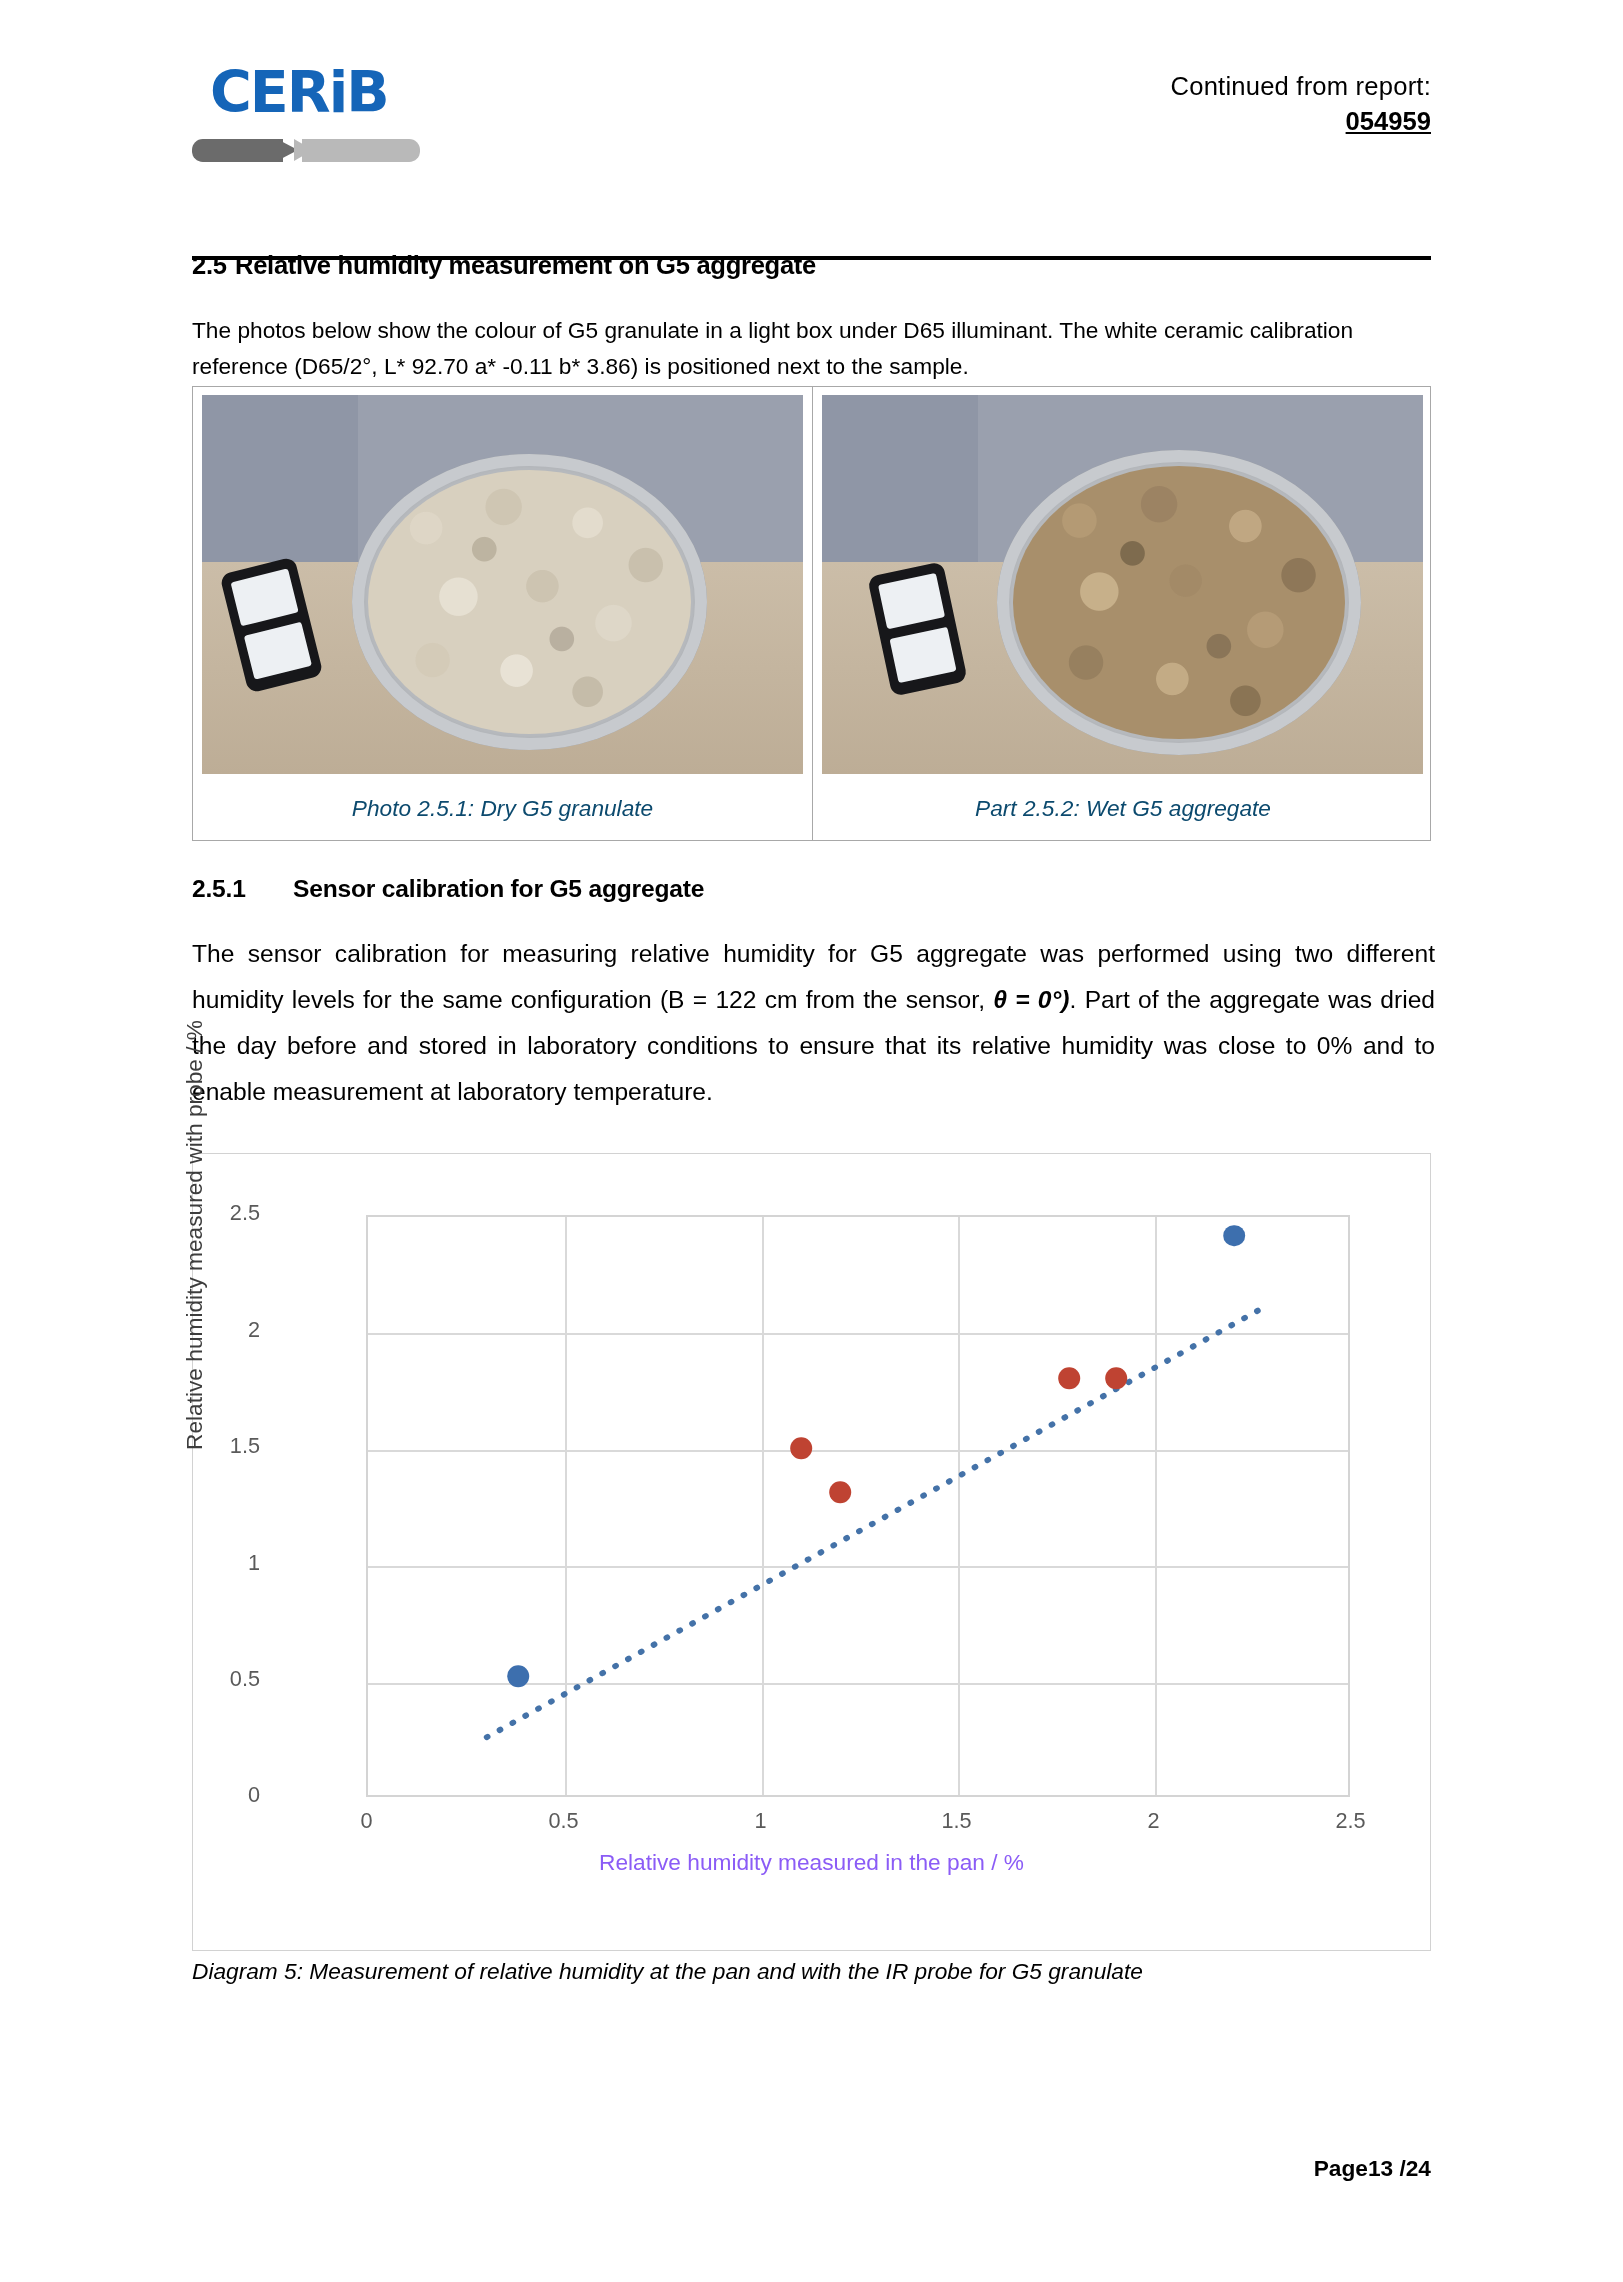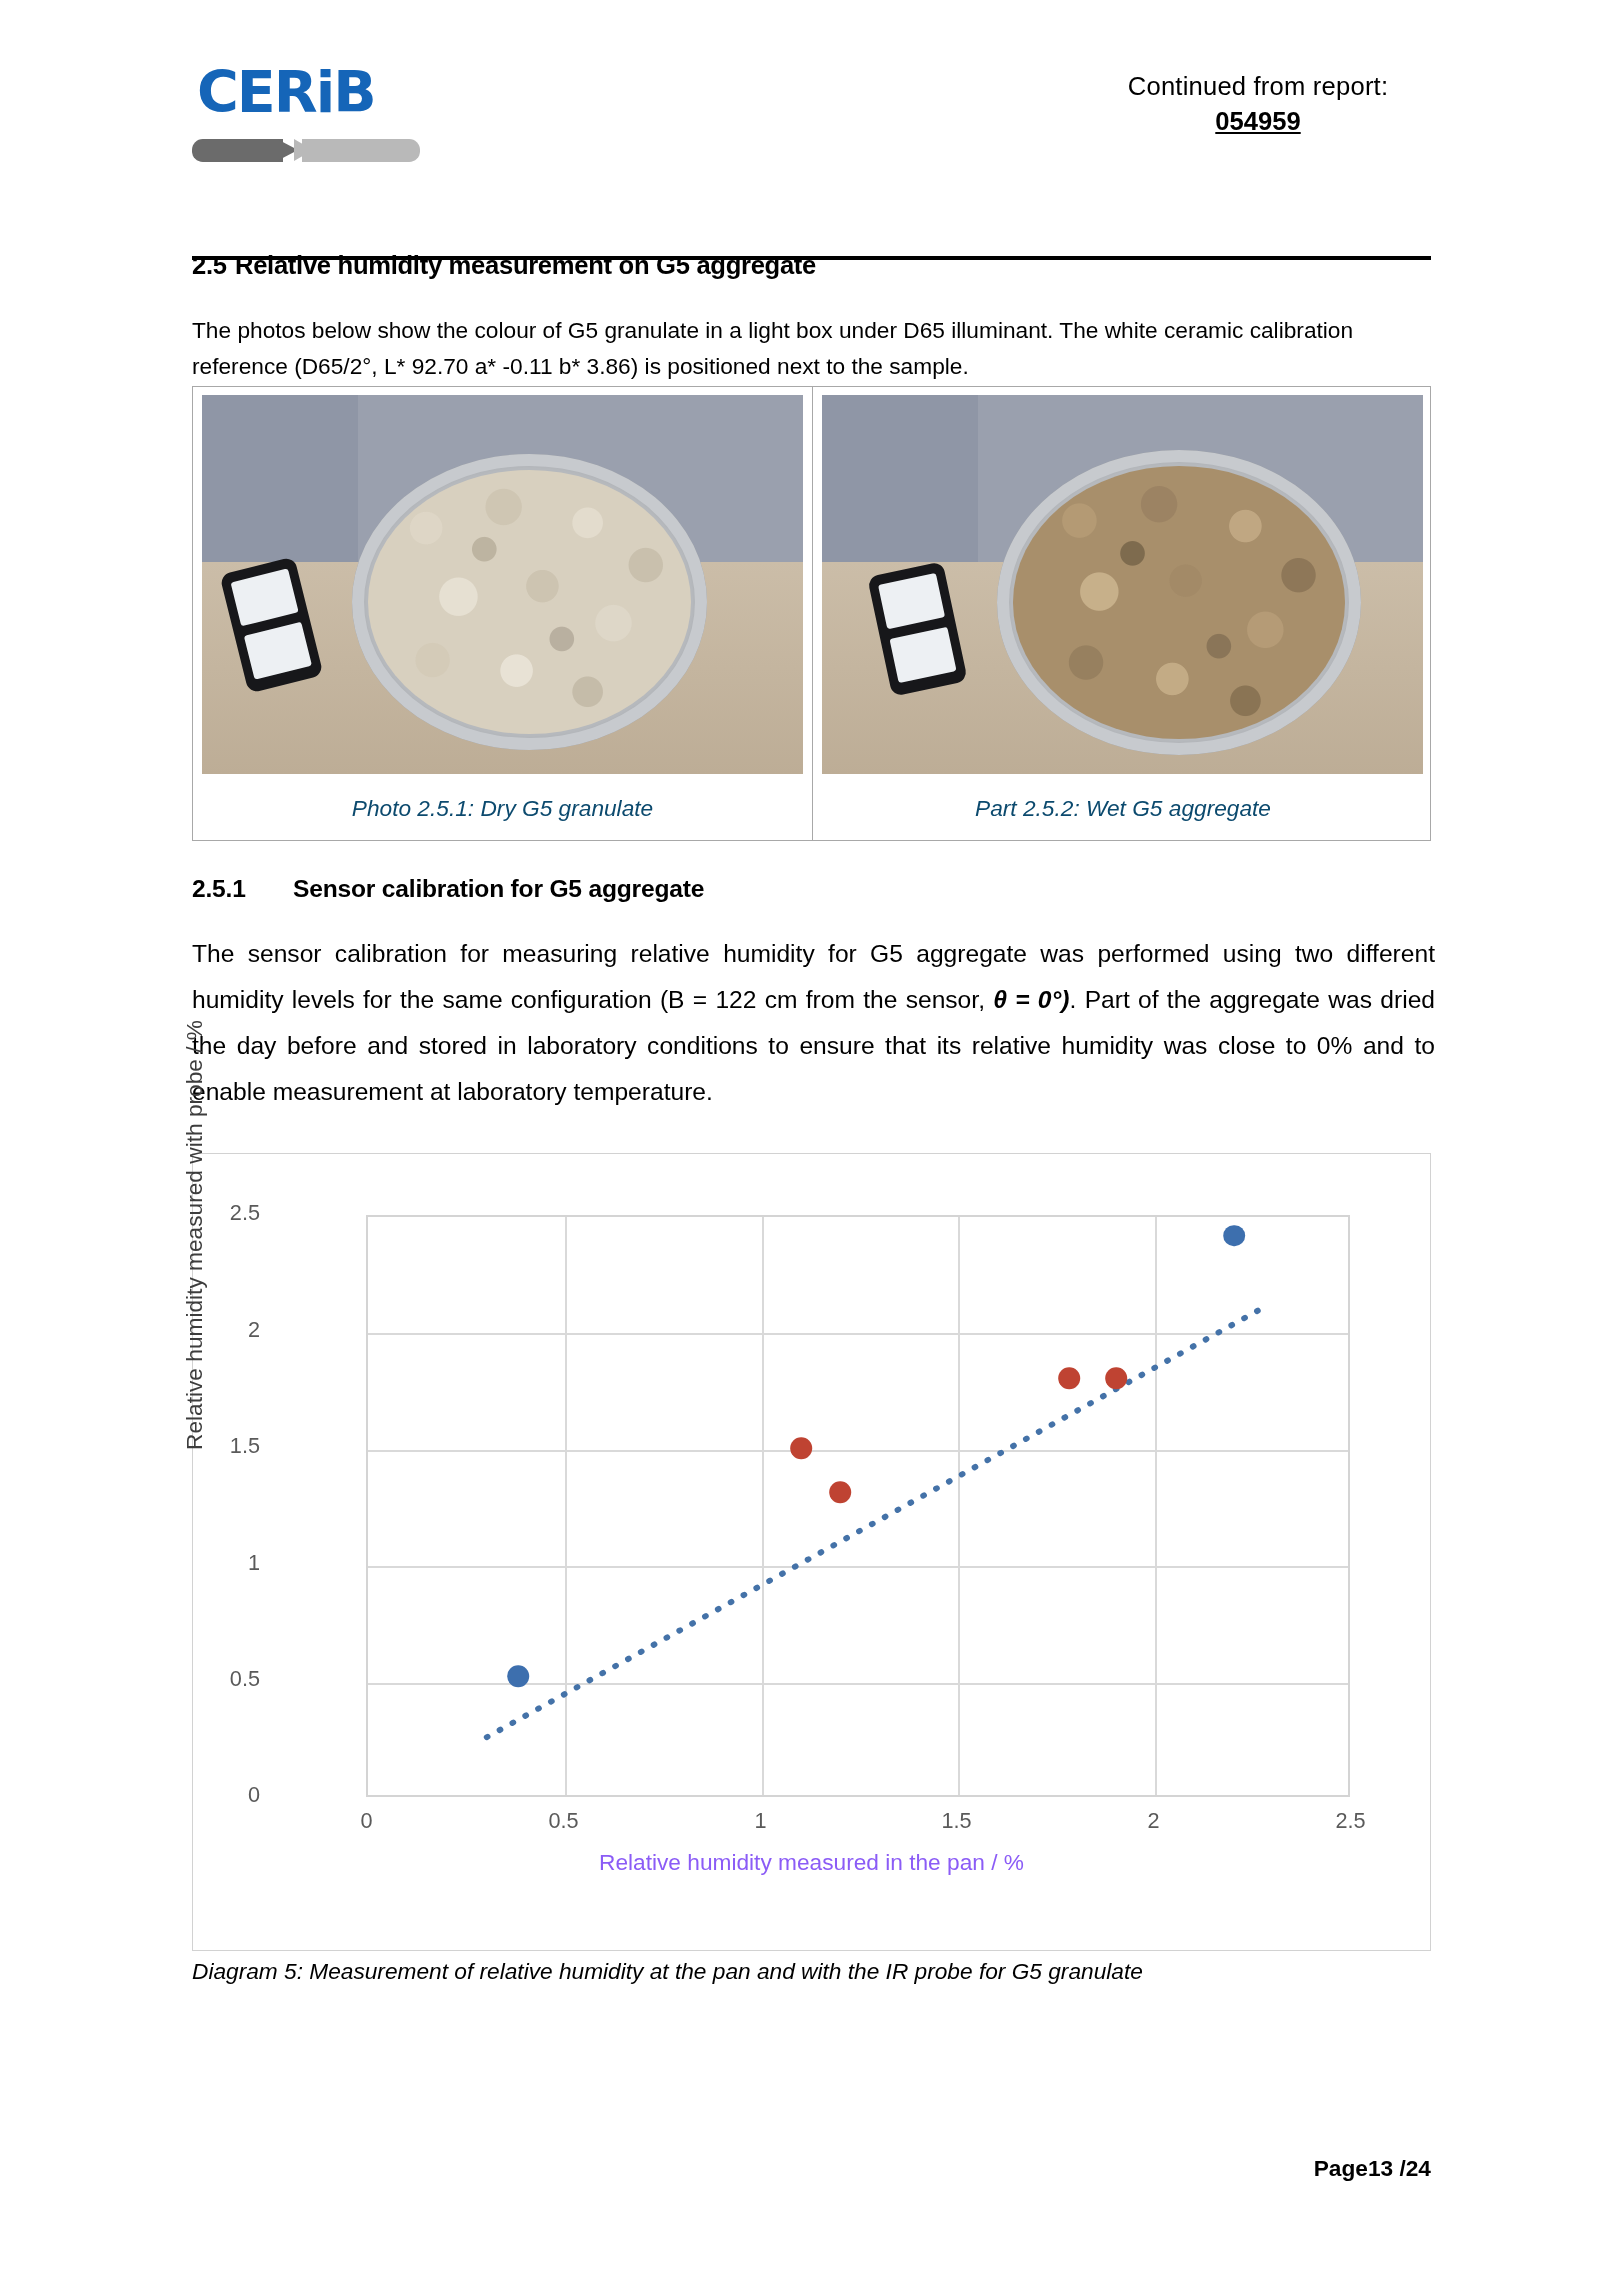--- a/index.html
+++ b/index.html
@@ -10,34 +10,34 @@
     color:#000;
     position:relative;
     overflow:hidden;
   }
   .page { position:absolute; inset:0; }
 
   
   .header { position:absolute; left:192px; top:54px; width:1239px; height:123px; }
   .logo { position:absolute; left:0; top:9.9px; width:231px; height:103px; }
   .logo-word { font-size:57px; font-weight:bold; letter-spacing:-2px; color:#1565b8;
-               font-family:"DejaVu Sans", sans-serif; line-height:1; position:absolute; left:5px; top:0; }
+               font-family:"DejaVu Sans", sans-serif; line-height:1; position:absolute; left:18px; top:0; }
   .logo-bar { position:absolute; left:0; top:75px; width:229px; height:22.7px; }
   .logo-bar .dark { position:absolute; left:0; top:0; width:91px; height:22.7px;
      background:#6b6b6b; border-radius:10.8px 0 0 10.8px; }
   .logo-bar .arrow { position:absolute; left:85px; top:0; width:0; height:0;
      border-top:11.3px solid transparent; border-bottom:11.3px solid transparent;
      border-left:21.7px solid #6b6b6b; }
   .logo-bar .light { position:absolute; left:110px; top:0; width:118px; height:22.7px;
      background:#b9b9b9; border-radius:0 10.8px 10.8px 0; }
   .logo-bar .lightnotch { position:absolute; left:102px; top:0; width:0; height:0;
      border-top:11.3px solid transparent; border-bottom:11.3px solid transparent;
      border-left:19.7px solid #b9b9b9; }
 
-  .hdr-right { position:absolute; right:16px; top:17.7px; text-align:center; width:414px; }
+  .hdr-right { position:absolute; right:0; top:17.7px; text-align:right; width:414px; }
   .hdr-line1 { font-size:25.6px; color:#000; letter-spacing:0.2px; padding-left:100px; }
   .hdr-line2 { font-size:25.6px; font-weight:bold; padding-left:100px; margin-top:5.9px;
                text-decoration:underline; }
   .hdr-rule { position:absolute; left:0; top:202px; width:1239px; height:3.9px; background:#000; }
 
   
   .h2 { position:absolute; left:192px; top:251px; font-size:25.6px; font-weight:bold;
         font-family:"Liberation Sans", sans-serif; letter-spacing:-0.3px; }
   .h2 .num { display:inline-block; width:43px; }
 

